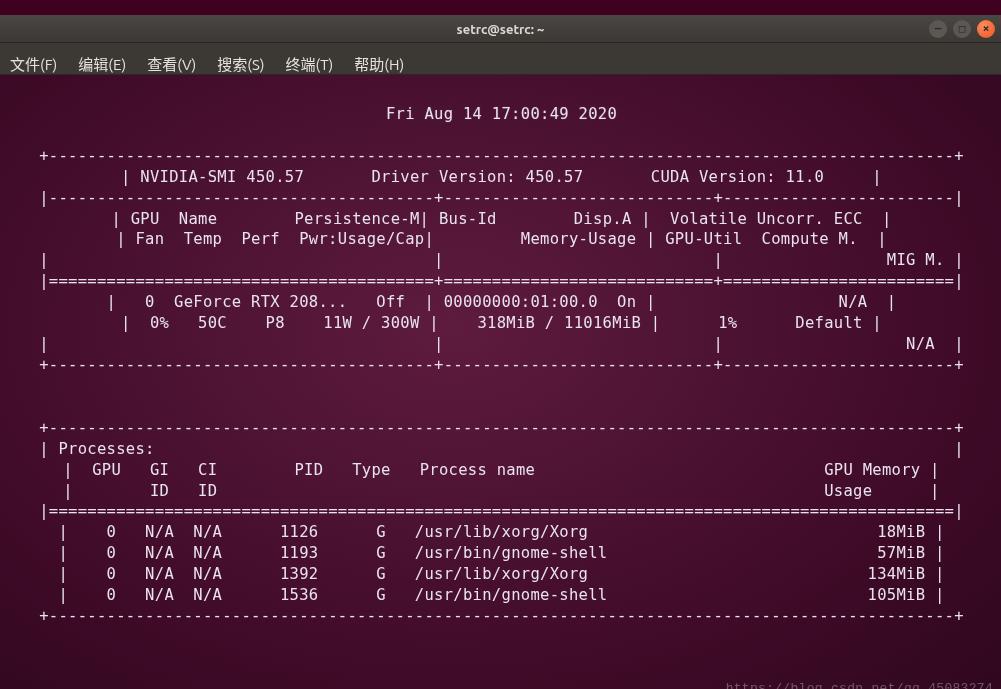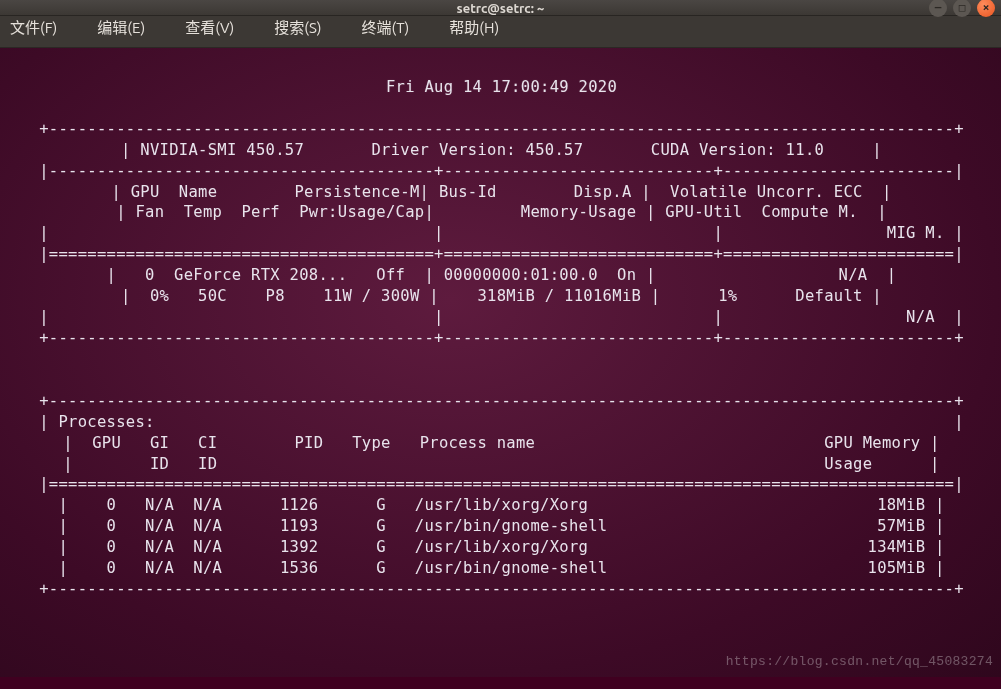--- a/index.html
+++ b/index.html
@@ -5,27 +5,28 @@
     * { margin: 0; padding: 0; box-sizing: border-box; }
     body {
       width: 1001px;
       height: 689px;
       background: #400020;
       font-family: "DejaVu Sans Mono", "Consolas", monospace;
       overflow: hidden;
     }
 
     .title-bar {
-      height: 16px;
+      height: 28px;
       background: linear-gradient(to bottom, #4a4643, #3c3834);
       display: flex;
       align-items: center;
       justify-content: center;
       position: relative;
       border-bottom: 1px solid #282522;
+      margin-top: 15px;
     }
     .title-text {
       color: #ddd8d2;
       font-size: 13px;
       font-weight: bold;
       font-family: "Ubuntu", sans-serif;
     }
     .window-controls {
       position: absolute;
       right: 6px;
@@ -44,23 +45,23 @@
       font-weight: bold;
     }
     .ctrl-close {
       background: radial-gradient(circle at 35% 30%, #ff8c5b, #e95420);
     }
 
     .menu-bar {
       height: 32px;
       background: #3c3834;
       display: flex;
-      align-items: flex-start;
+      align-items: flex-end;
       padding: 0 10px;
-      gap: 40px;
+      gap: 21px;
       border-bottom: 1px solid #2b2824;
     }
     .menu-item {
       color: #e6e1db;
       font-size: 15px;
       font-family: "Ubuntu", "Noto Sans CJK SC", sans-serif;
       cursor: pointer;
     }
 
     .terminal {

